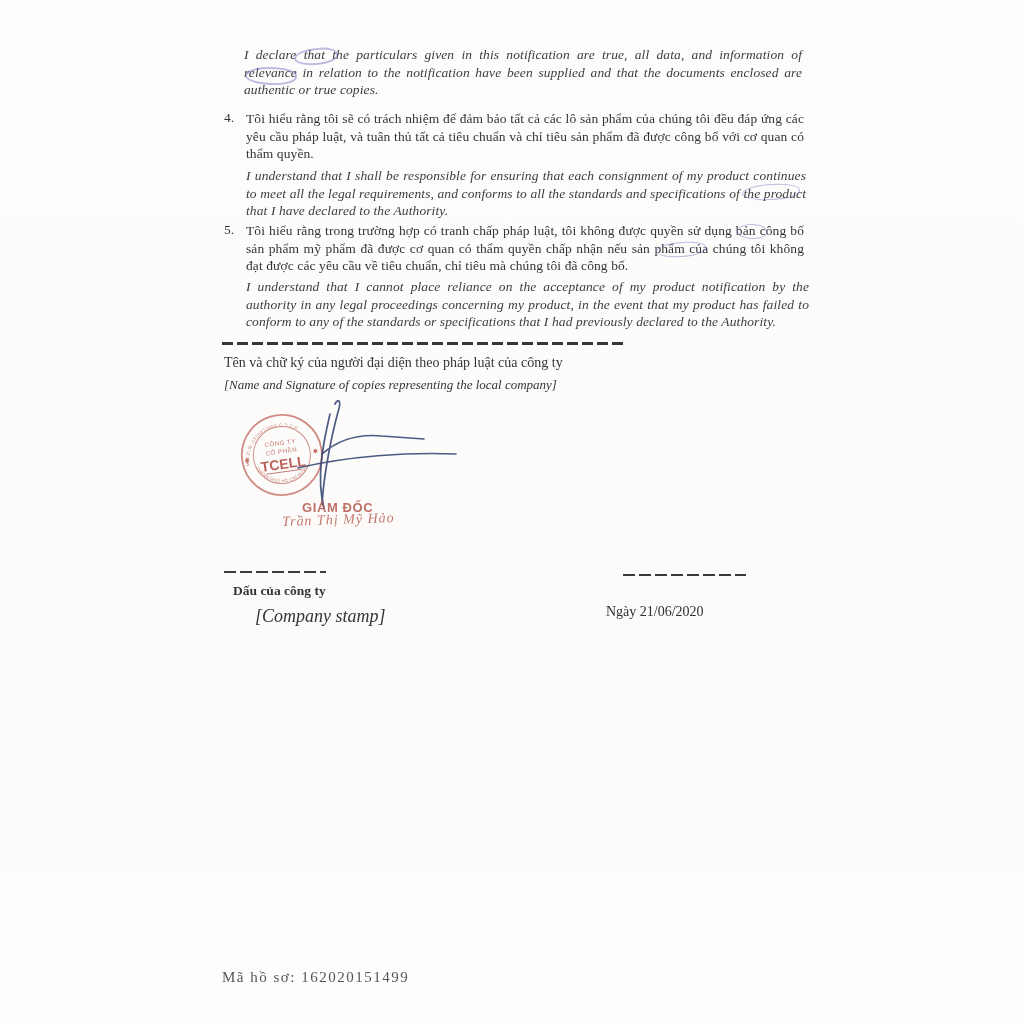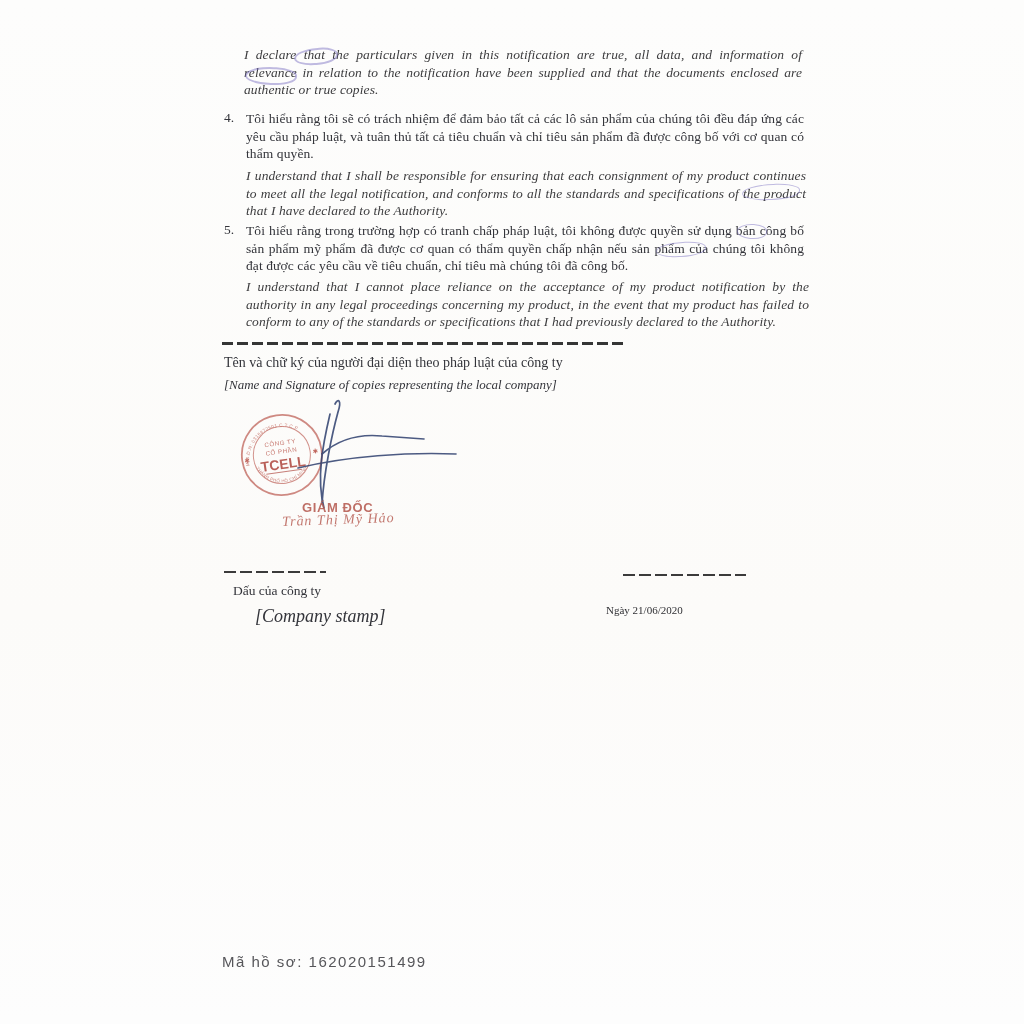--- a/index.html
+++ b/index.html
@@ -39,44 +39,44 @@
     color:#b4564c;opacity:.85;
   }
   .signer-name{
     font-family:"Liberation Serif",serif;
     font-style:italic;font-size:14px;letter-spacing:1px;
     color:#b4564c;opacity:.8;
     transform:rotate(-2deg);
   }
   .footer-label{font-size:13.5px;color:#33343a;}
   .footer-label.en{font-size:18px;font-style:italic;}
-  .date{font-size:11px;color:#2f2f33;}
+  .date{font-size:14px;color:#2f2f33;}
   .file-code{
-    font-family:Liberation Sans, sans-serif;
-    font-size:15px;letter-spacing:1.5px;color:#56565a;
+    font-family:Liberation Serif, serif;
+    font-size:15px;letter-spacing:1.5px;color:#56565a;margin-top:16px;
   }
   .pen-mark{
     position:absolute;border:2px solid rgba(116,104,190,.45);
     border-radius:60% 45% 55% 50%;pointer-events:none;
   }
   svg text{font-family:"Liberation Sans",sans-serif;}
 </style>
 </head>
 <body>
 
 <div class="page">
 
   <div class="abs para en" style="left:244px;top:46px;width:558px;">I declare that the particulars given in this notification are true, all data, and information of relevance in relation to the notification have been supplied and that the documents enclosed are authentic or true copies.</div>
 
   <div class="item" style="left:246px;top:110px;width:558px;">
     <span class="num">4.</span>
     <div class="para vi">Tôi hiểu rằng tôi sẽ có trách nhiệm để đảm bảo tất cả các lô sản phẩm của chúng tôi đều đáp ứng các yêu cầu pháp luật, và tuân thủ tất cả tiêu chuẩn và chỉ tiêu sản phẩm đã được công bố với cơ quan có thẩm quyền.</div>
   </div>
 
-  <div class="abs para en" style="left:246px;top:167px;width:560px;">I understand that I shall be responsible for ensuring that each consignment of my product continues to meet all the legal notification, and conforms to all the standards and specifications of the product that I have declared to the Authority.</div>
+  <div class="abs para en" style="left:246px;top:167px;width:560px;">I understand that I shall be responsible for ensuring that each consignment of my product continues to meet all the legal requirements, and conforms to all the standards and specifications of the product that I have declared to the Authority.</div>
 
   <div class="item" style="left:246px;top:222px;width:558px;">
     <span class="num">5.</span>
     <div class="para vi">Tôi hiểu rằng trong trường hợp có tranh chấp pháp luật, tôi không được quyền sử dụng bản công bố sản phẩm mỹ phẩm đã được cơ quan có thẩm quyền chấp nhận nếu sản phẩm của chúng tôi không đạt được các yêu cầu về tiêu chuẩn, chỉ tiêu mà chúng tôi đã công bố.</div>
   </div>
 
   <div class="abs para en" style="left:246px;top:278px;width:563px;">I understand that I cannot place reliance on the acceptance of my product notification by the authority in any legal proceedings concerning my product, in the event that my product has failed to conform to any of the standards or specifications that I had previously declared to the Authority.</div>
 
   <div class="abs dash-heavy" style="left:222px;top:342px;width:405px;"></div>
 
@@ -112,21 +112,21 @@
       <path d="M 52,22 C 45,52 38,86 46,116"></path>
       <path d="M 44,62 C 62,46 84,42 104,44 C 118,45 132,46 146,47"></path>
       <path d="M 20,76 C 70,64 130,60 178,62"></path>
     </g>
   </svg>
 
   <div class="abs director" style="left:302px;top:500px;">GIÁM ĐỐC</div>
   <div class="abs signer-name" style="left:282px;top:512px;">Trần Thị Mỹ Hảo</div>
 
   <div class="abs dash-line" style="left:224px;top:571px;width:102px;"></div>
-  <div class="abs footer-label" style="left:233px;top:583px;">Dấu của công ty</div>
+  <div class="abs footer-label" style="left:233px;top:583px;font-weight:bold;">Dấu của công ty</div>
   <div class="abs footer-label en" style="left:255px;top:606px;">[Company stamp]</div>
 
   <div class="abs dash-line" style="left:623px;top:574px;width:123px;"></div>
   <div class="abs date" style="left:606px;top:604px;">Ngày 21/06/2020</div>
 
   <div class="abs file-code" style="left:222px;top:953px;">
     <span>Mã hồ sơ:</span>
     <span>162020151499</span>
   </div>
 

